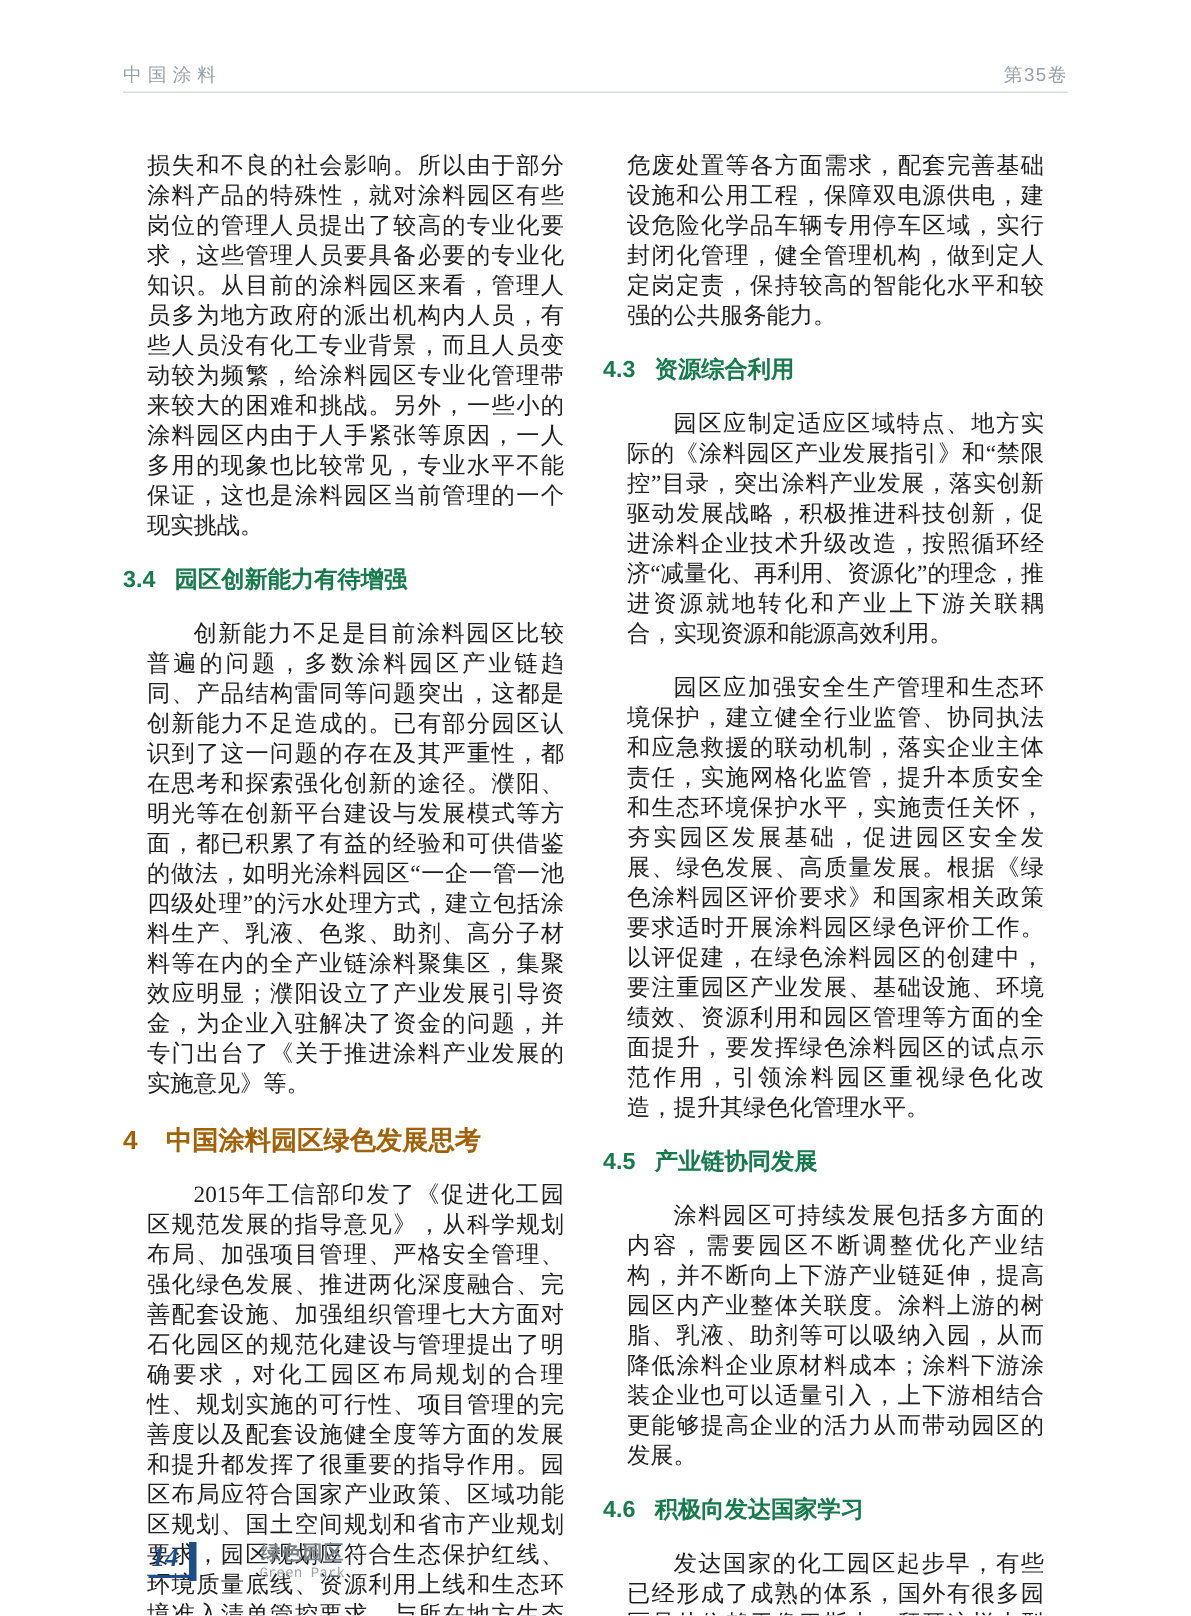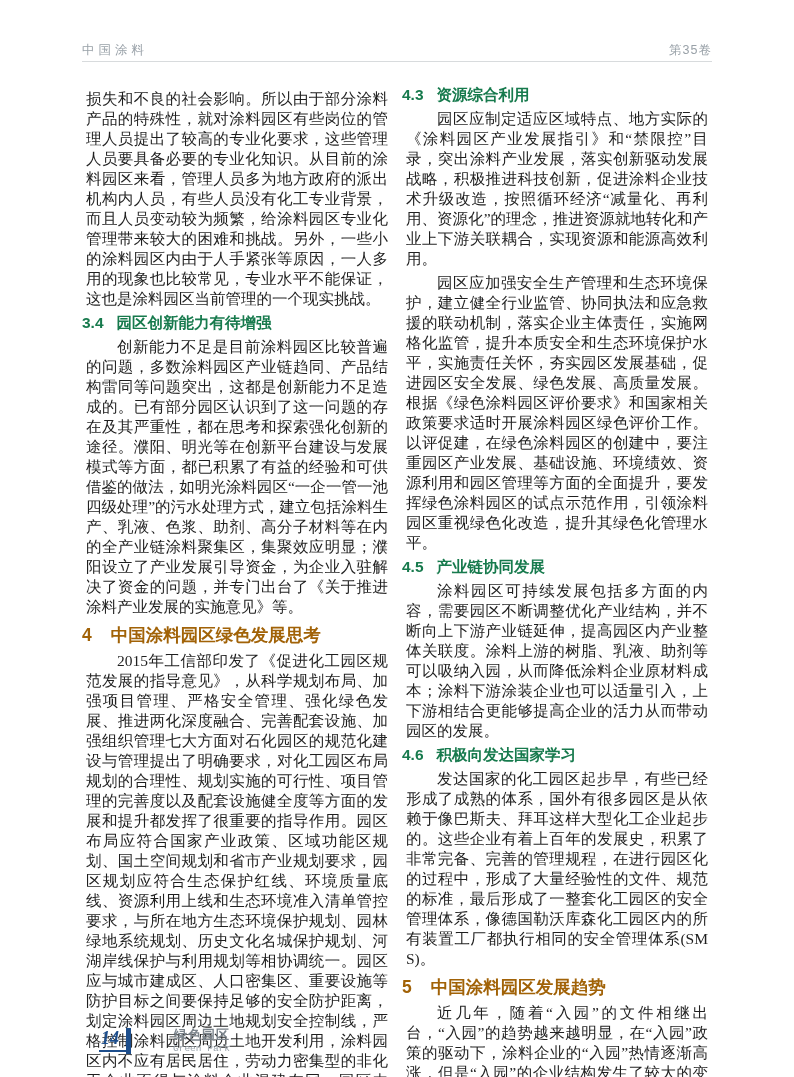--- a/index.html
+++ b/index.html
@@ -24,21 +24,21 @@
     position:absolute;top:61px;left:82px;width:630px;height:0;
     border:none;border-top:1px solid #d8dbdd;margin:0;
   }
   
   .content{
     position:absolute;top:85px;left:82px;width:630px;
     display:flex;gap:10px;
   }
   .column{width:310px;flex:0 0 310px;}
   .para{
-    margin:4px;
+    margin:16px;
     font-size:15.5px;line-height:20px;
     text-align:justify;
     text-indent:2em;
     color:#1f1f1f;
     word-break:break-all;
   }
   .para.noindent{text-indent:0;}
   .h3{
     margin:0;
     font-family:"Liberation Sans","DejaVu Sans",sans-serif;
@@ -105,20 +105,21 @@
       </h3>
       <p class="para">创新能力不足是目前涂料园区比较普遍的问题，多数涂料园区产业链趋同、产品结构雷同等问题突出，这都是创新能力不足造成的。已有部分园区认识到了这一问题的存在及其严重性，都在思考和探索强化创新的途径。濮阳、明光等在创新平台建设与发展模式等方面，都已积累了有益的经验和可供借鉴的做法，如明光涂料园区“一企一管一池四级处理”的污水处理方式，建立包括涂料生产、乳液、色浆、助剂、高分子材料等在内的全产业链涂料聚集区，集聚效应明显；濮阳设立了产业发展引导资金，为企业入驻解决了资金的问题，并专门出台了《关于推进涂料产业发展的实施意见》等。</p>
       <h2 class="h1">
         <span class="hnum">4</span><span class="htitle">中国涂料园区绿色发展思考</span>
       </h2>
       <p class="para">2015年工信部印发了《促进化工园区规范发展的指导意见》，从科学规划布局、加强项目管理、严格安全管理、强化绿色发展、推进两化深度融合、完善配套设施、加强组织管理七大方面对石化园区的规范化建设与管理提出了明确要求，对化工园区布局规划的合理性、规划实施的可行性、项目管理的完善度以及配套设施健全度等方面的发展和提升都发挥了很重要的指导作用。园区布局应符合国家产业政策、区域功能区规划、国土空间规划和省市产业规划要求，园区规划应符合生态保护红线、环境质量底线、资源利用上线和生态环境准入清单管控要求，与所在地方生态环境保护规划、园林绿地系统规划、历史文化名城保护规划、河湖岸线保护与利用规划等相协调统一。园区应与城市建成区、人口密集区、重要设施等防护目标之间要保持足够的安全防护距离，划定涂料园区周边土地规划安全控制线，严格控制涂料园区周边土地开发利用，涂料园区内不应有居民居住，劳动力密集型的非化工企业不得与涂料企业混建在同一园区内等。</p>
 
     </div>
 
     <div class="column">
+      <p class="para noindent">危废处置等各方面需求，配套完善基础设施和公用工程，保障双电源供电，建设危险化学品车辆专用停车区域，实行封闭化管理，健全管理机构，做到定人定岗定责，保持较高的智能化水平和较强的公共服务能力。</p>
       <h3 class="h3">
         <span class="hnum">4.3</span><span class="htitle">资源综合利用</span>
       </h3>
       <p class="para">园区应制定适应区域特点、地方实际的《涂料园区产业发展指引》和“禁限控”目录，突出涂料产业发展，落实创新驱动发展战略，积极推进科技创新，促进涂料企业技术升级改造，按照循环经济“减量化、再利用、资源化”的理念，推进资源就地转化和产业上下游关联耦合，实现资源和能源高效利用。</p>
       <p class="para">园区应加强安全生产管理和生态环境保护，建立健全行业监管、协同执法和应急救援的联动机制，落实企业主体责任，实施网格化监管，提升本质安全和生态环境保护水平，实施责任关怀，夯实园区发展基础，促进园区安全发展、绿色发展、高质量发展。根据《绿色涂料园区评价要求》和国家相关政策要求适时开展涂料园区绿色评价工作。以评促建，在绿色涂料园区的创建中，要注重园区产业发展、基础设施、环境绩效、资源利用和园区管理等方面的全面提升，要发挥绿色涂料园区的试点示范作用，引领涂料园区重视绿色化改造，提升其绿色化管理水平。</p>
       <h3 class="h3">
         <span class="hnum">4.5</span><span class="htitle">产业链协同发展</span>
       </h3>
       <p class="para">涂料园区可持续发展包括多方面的内容，需要园区不断调整优化产业结构，并不断向上下游产业链延伸，提高园区内产业整体关联度。涂料上游的树脂、乳液、助剂等可以吸纳入园，从而降低涂料企业原材料成本；涂料下游涂装企业也可以适量引入，上下游相结合更能够提高企业的活力从而带动园区的发展。</p>
       <h3 class="h3">

